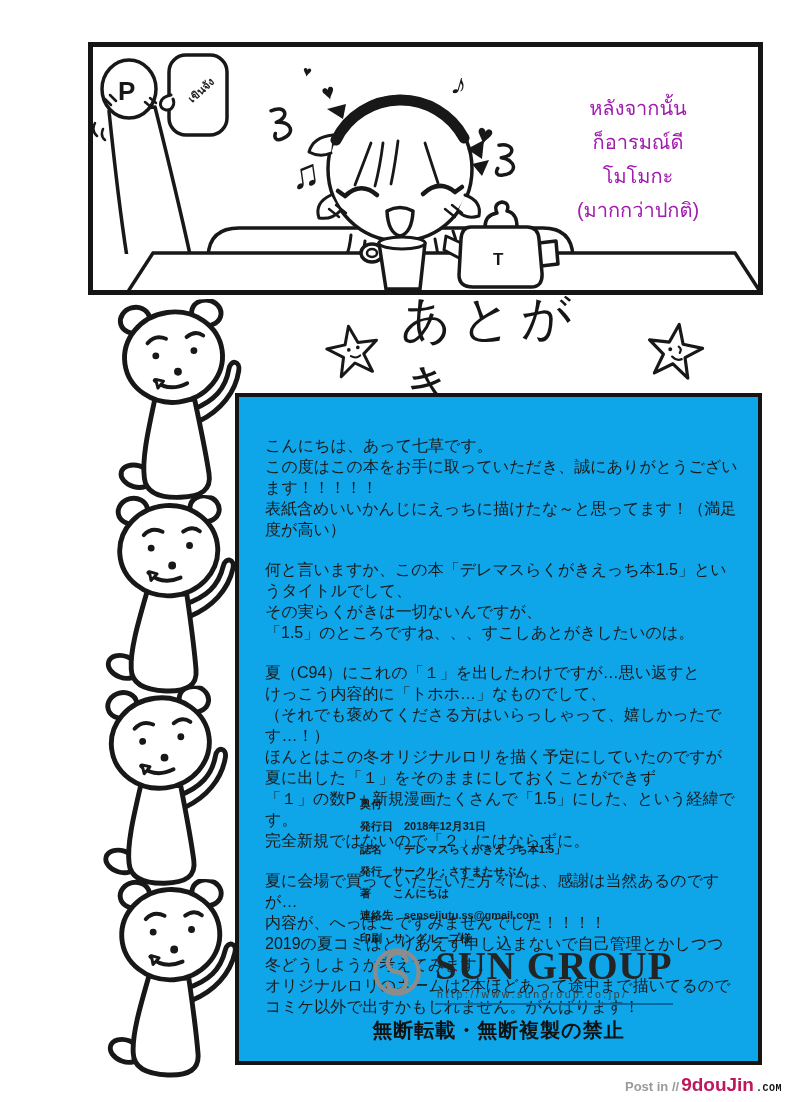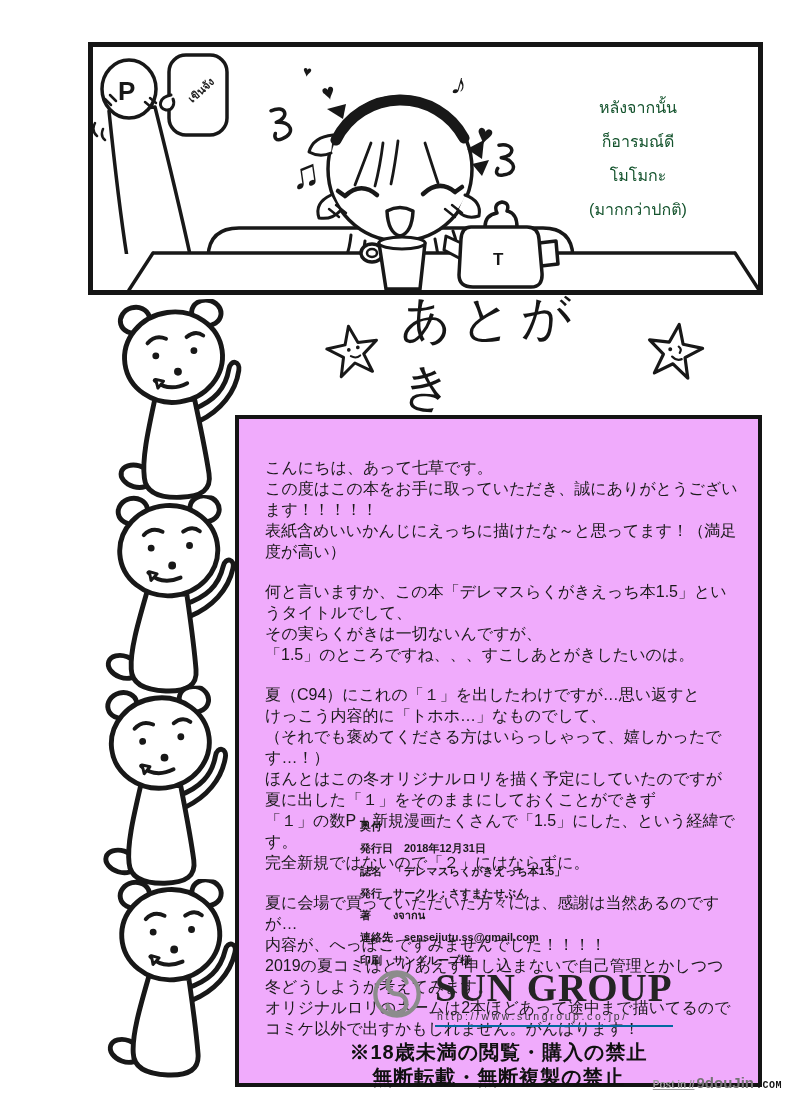--- a/index.html
+++ b/index.html
@@ -9,54 +9,54 @@
   .ink{stroke:#181818;fill:none;stroke-linecap:round;stroke-linejoin:round;}
   .fillw{fill:#ffffff;}
   .filld{fill:#181818;stroke:none;}
 
   
   .panel{position:absolute;left:88px;top:42px;width:665px;height:243px;border:5px solid #151515;background:#fff;}
   .panel-svg{position:absolute;left:0;top:0;width:665px;height:243px;}
   .bubble-text{position:absolute;left:80px;top:34px;width:56px;text-align:center;
                font-size:11px;font-weight:600;transform:rotate(-42deg);color:#222;}
   .panel-caption{position:absolute;right:14px;top:44px;width:212px;text-align:center;
-                 font-size:16px;line-height:34px;color:#14532d;}
+                 font-size:20px;line-height:34px;color:#a21caf;}
 
   
   .title-row{position:absolute;left:325px;top:310px;width:380px;height:84px;
              display:flex;align-items:center;justify-content:center;gap:20px;}
   .title-text{font-size:50px;letter-spacing:9px;font-weight:500;color:#161616;transform:rotate(-1deg);}
 
   
   .bear{position:absolute;width:168px;height:206px;}
   .bear1{left:98px;top:300px;transform:rotate(-2deg);}
   .bear2{left:90px;top:494px;transform:rotate(2deg);}
   .bear3{left:84px;top:686px;transform:rotate(-1deg);}
   .bear4{left:92px;top:878px;transform:rotate(2deg);}
 
   
-  .main-box{position:absolute;left:235px;top:393px;width:519px;height:664px;border:4px solid #141414;background:#f0abfc;margin-top:22px;}
+  .main-box{position:absolute;left:235px;top:393px;width:519px;height:664px;border:4px solid #141414;background:#0ea5e9;}
   .paragraphs{position:absolute;left:26px;top:20px;width:478px;}
   .paragraphs p{margin:0 0 19px 0;font-size:14.5px;line-height:19.6px;color:#202020;}
   .colophon{position:absolute;left:121px;top:396px;font-size:11px;font-weight:700;line-height:22.3px;color:#1b1b1b;}
   .colophon div{white-space:nowrap;}
 
   .logo{position:absolute;left:132px;top:549px;display:flex;align-items:flex-start;gap:12px;}
   .logo-name{font-family:"Liberation Serif",serif;font-weight:700;font-size:39px;line-height:40px;
              letter-spacing:1px;color:#242424;}
   .logo-url{font-size:10.5px;letter-spacing:2.6px;color:#3c3c3c;border-bottom:2px solid #0369a1;
             padding:1px 2px 3px 2px;margin-top:1px;}
 
   .warning{position:absolute;left:0;right:0;top:621px;text-align:center;font-weight:800;
            font-size:20px;line-height:25px;letter-spacing:1px;color:#111;}
 
   
   .watermark{position:absolute;right:8px;top:1074px;display:flex;align-items:baseline;gap:2px;}
-  .wm-pre{font-size:10px;color:#9a9a9a;font-weight:600;text-decoration:underline;}
-  .wm-site{font-size:15px;font-weight:800;color:#737373;}
+  .wm-pre{font-size:13px;color:#9a9a9a;font-weight:600;}
+  .wm-site{font-size:19px;font-weight:800;color:#be185d;}
   .wm-tld{font-size:10px;font-weight:800;color:#151515;letter-spacing:.5px;text-transform:uppercase;font-family:Liberation Mono, monospace;}
 </style>
 </head>
 <body>
 
 <div class="page">
 
   <div class="panel">
     <svg class="panel-svg" viewBox="0 0 665 243">
 
@@ -212,38 +212,37 @@
         <div>オリジナルロリのネームは2本ほどあって途中まで描いてるので</div>
         <div>コミケ以外で出すかもしれません。がんばります！</div>
       <p></p>
     </div>
 
     <div class="colophon">
       <div>奥付</div>
       <div>発行日　2018年12月31日</div>
       <div>誌名　「デレマスらくがきえっち本1.5」</div>
       <div>発行　サークル：さすまたせぶん</div>
-      <div>著　　งจากน</div>
+      <div>著　　こんにちは</div>
       <div>連絡先　senseijutu.ss@gmail.com</div>
       <div>印刷　サングループ様</div>
     </div>
 
     <div class="logo">
       <svg width="52" height="52" viewBox="0 0 60 60">
         <circle cx="30" cy="30" r="25" fill="none" stroke="#8c8c8c" stroke-width="5"></circle>
         <path d="M 41,17 A 11,11 0 1 0 30,30 A 11,11 0 1 1 19,43" fill="none" stroke="#8c8c8c" stroke-width="5" stroke-linecap="round"></path>
       </svg>
       <div>
         <div class="logo-name">SUN GROUP</div>
         <div class="logo-url">http://www.sungroup.co.jp/</div>
       </div>
     </div>
 
     <div class="warning">
-      <div>※18歳未満の閲覧・購入の禁止</div>
       <div>無断転載・無断複製の禁止</div>
     </div>
   </div>
 
   <div class="watermark">
     <span class="wm-pre">Post in //</span>
     <span class="wm-site">9douJin</span>
     <span class="wm-tld">.com</span>
   </div>
 

